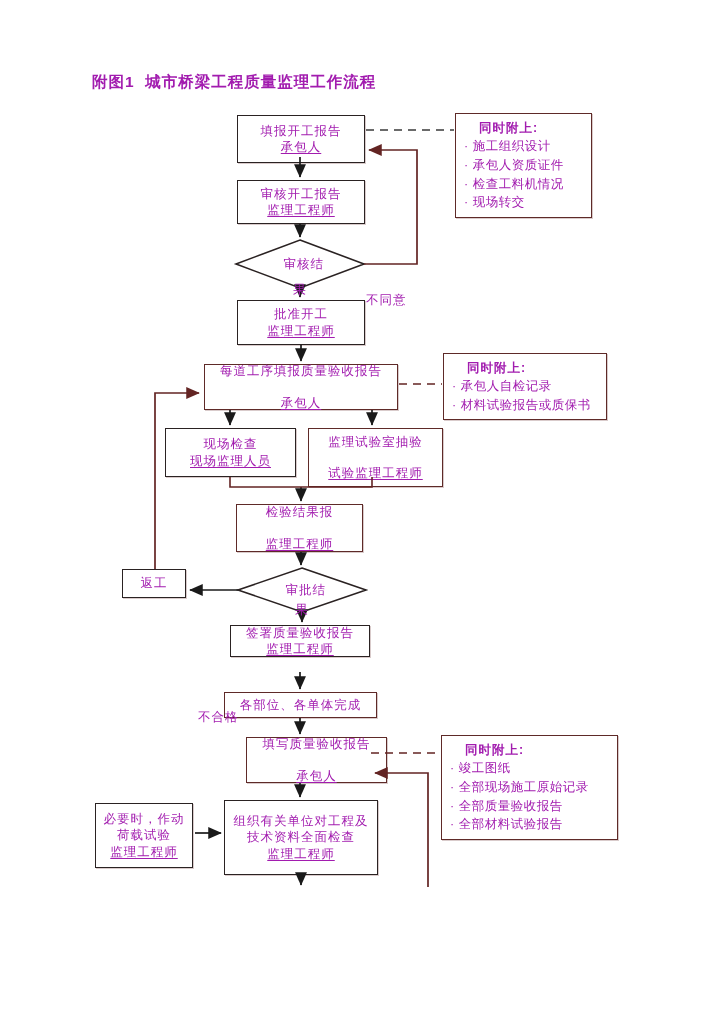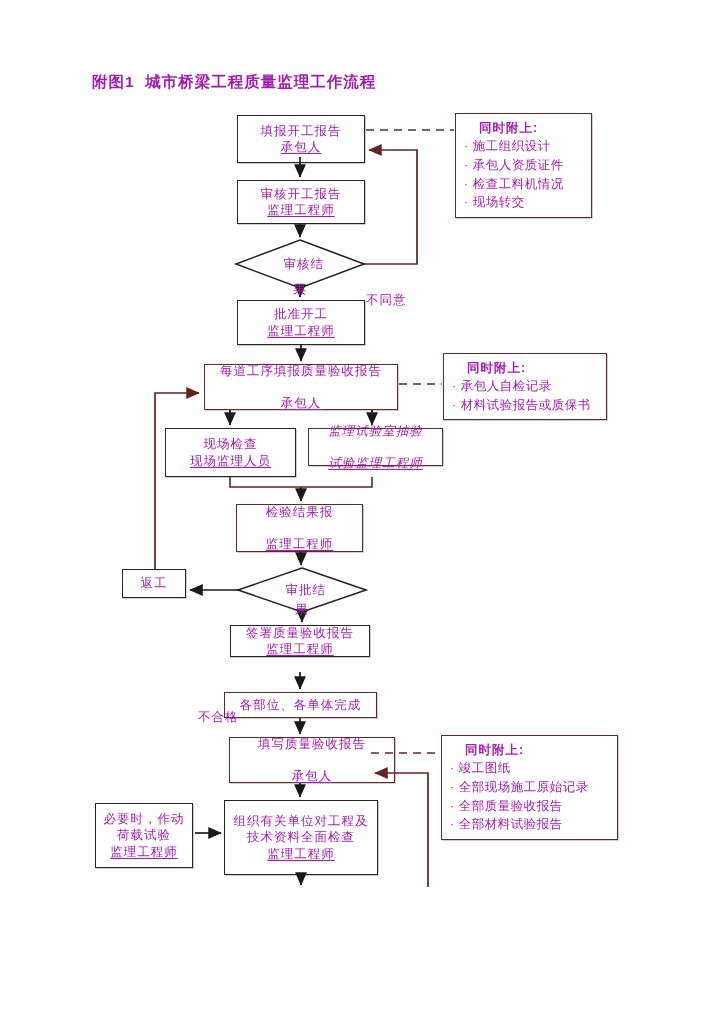--- a/index.html
+++ b/index.html
@@ -105,21 +105,21 @@
   <div class="box maroon" style="left:204px;top:364px;width:194px;height:46px;">
     <span>每道工序填报质量验收报告</span>
     <span class="role">承包人</span>
   </div>
 
   <div class="box" style="left:165px;top:428px;width:131px;height:49px;">
     <span>现场检查</span>
     <span class="role">现场监理人员</span>
   </div>
 
-  <div class="box maroon" style="left:308px;top:428px;width:135px;height:38px;font-style:italic;">
+  <div class="box maroon" style="left:308px;top:428px;width:135px;height:59px;">
     <span>监理试验室抽验</span>
     <span class="role">试验监理工程师</span>
   </div>
 
   <div class="box maroon" style="left:236px;top:504px;width:127px;height:48px;">
     <span>检验结果报</span>
     <span class="role">监理工程师</span>
   </div>
 
   <div class="box" style="left:122px;top:569px;width:64px;height:29px;">
@@ -133,21 +133,21 @@
     <span>签署质量验收报告</span>
     <span class="role">监理工程师</span>
   </div>
 
   <div class="box maroon" style="left:224px;top:692px;width:153px;height:26px;">
     <span>各部位、各单体完成</span>
   </div>
 
   <div class="lbl" style="left:198px;top:709px;">不合格</div>
 
-  <div class="box maroon" style="left:229px;top:737px;width:166px;height:46px;align-items:center;">
+  <div class="box maroon" style="left:246px;top:737px;width:141px;height:46px;align-items:center;">
     <span>填写质量验收报告</span>
     <span class="role">承包人</span>
   </div>
 
   <div class="box" style="left:95px;top:803px;width:98px;height:65px;">
     <span>必要时，作动</span>
     <span>荷载试验</span>
     <span class="role">监理工程师</span>
   </div>
 

